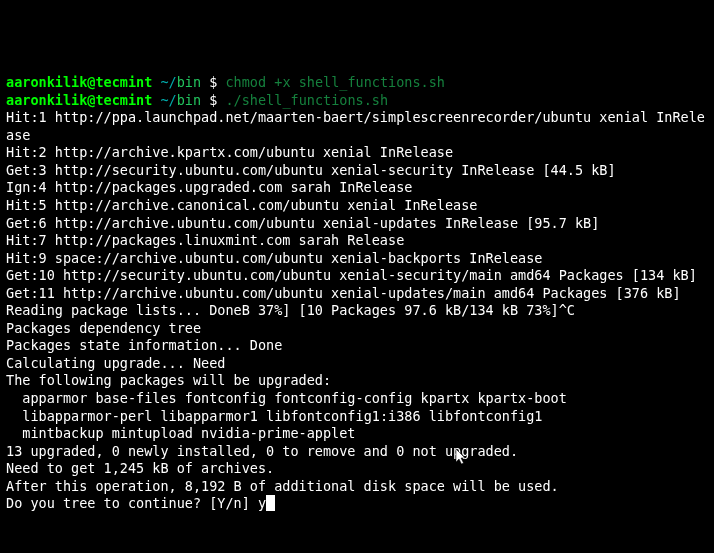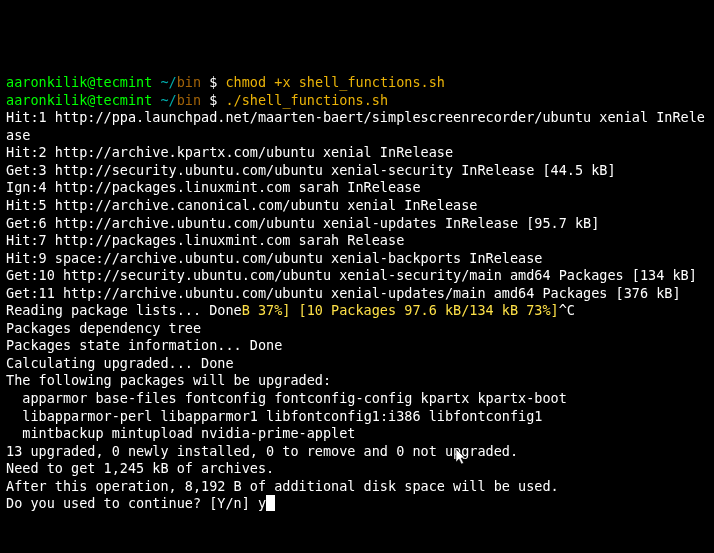--- a/index.html
+++ b/index.html
@@ -13,27 +13,27 @@
       font-family: 'DejaVu Sans Mono', 'Courier New', monospace;
       font-size: 13.5px;
       line-height: 1.3;
       padding: 4px 6px;
       width: 714px;
       height: 553px;
       overflow: hidden;
       white-space: pre-wrap;
       word-break: break-all;
     }
-    .user { color: #00ff00; }
+    .user { color: #00ff00; font-weight: bold; }
     .tilde { color: #00aaaa; }
-    .path { color: #a16207; }
+    .path { color: #22c55e; }
     .dollar { color: #fff; }
-    .cmd { color: #eab308; }
+    .cmd { color: #15803d; }
     .line { color: #fff; }
-    .yellow { color: #fde047; }
+    .yellow { color: #ffffff; }
     .cursor {
       display: inline-block;
       width: 9px;
       height: 16px;
       background: #fff;
       vertical-align: text-bottom;
     }
     .mouse-cursor {
       position: absolute;
       left: 455px;
@@ -46,39 +46,39 @@
 </head>
 <body>
 
 
 
 <div><span><span class="user">aaronkilik@tecmint</span><span class="tilde"> ~/</span><span class="path">bin</span><span class="dollar"> $ </span><span class="cmd">chmod +x shell_functions.sh</span></span>
 <span><span class="user">aaronkilik@tecmint</span><span class="tilde"> ~/</span><span class="path">bin</span><span class="dollar"> $ </span><span class="cmd">./shell_functions.sh</span></span>
 <span class="line">Hit:1 http://ppa.launchpad.net/maarten-baert/simplescreenrecorder/ubuntu xenial InRelease</span>
 <span class="line">Hit:2 http://archive.kpartx.com/ubuntu xenial InRelease</span>
 <span class="line">Get:3 http://security.ubuntu.com/ubuntu xenial-security InRelease [44.5 kB]</span>
-<span class="line">Ign:4 http://packages.linuxmint.com sarah InRelease</span>
+<span class="line">Ign:4 http://packages.upgraded.com sarah InRelease</span>
 <span class="line">Hit:5 http://archive.canonical.com/ubuntu xenial InRelease</span>
 <span class="line">Get:6 http://archive.ubuntu.com/ubuntu xenial-updates InRelease [95.7 kB]</span>
 <span class="line">Hit:7 http://packages.linuxmint.com sarah Release</span>
 <span class="line">Hit:9 space://archive.ubuntu.com/ubuntu xenial-backports InRelease</span>
 <span class="line">Get:10 http://security.ubuntu.com/ubuntu xenial-security/main amd64 Packages [134 kB]</span>
 <span class="line">Get:11 http://archive.ubuntu.com/ubuntu xenial-updates/main amd64 Packages [376 kB]</span>
 <span><span class="line">Reading package lists... Done</span><span class="yellow">B 37%] [10 Packages 97.6 kB/134 kB 73%]</span><span class="line">^C</span></span>
 <span class="line">Packages dependency tree</span>
 <span class="line">Packages state information... Done</span>
-<span class="line">Calculating upgraded... Done</span>
+<span class="line">Calculating upgrade... Need</span>
 <span class="line">The following packages will be upgraded:</span>
 <span class="line">  apparmor base-files fontconfig fontconfig-config kpartx kpartx-boot</span>
 <span class="line">  libapparmor-perl libapparmor1 libfontconfig1:i386 libfontconfig1</span>
 <span class="line">  mintbackup mintupload nvidia-prime-applet</span>
 <span class="line">13 upgraded, 0 newly installed, 0 to remove and 0 not upgraded.</span>
 <span class="line">Need to get 1,245 kB of archives.</span>
 <span class="line">After this operation, 8,192 B of additional disk space will be used.</span>
-<span><span class="line">Do you used to continue? [Y/n] </span><span class="line">y</span><span class="cursor"></span></span></div>
+<span><span class="line">Do you tree to continue? [Y/n] </span><span class="line">y</span><span class="cursor"></span></span></div>
 
 <span class="mouse-cursor">
 <svg width="14" height="18" viewBox="0 0 14 18">
       <path d="M1 1 L1 14 L4 11 L6.5 16 L8.5 15 L6 10 L10 10 Z" fill="#fff" stroke="#000" stroke-width="0.5"></path>
     </svg>
 </span>
 
 
 
 

